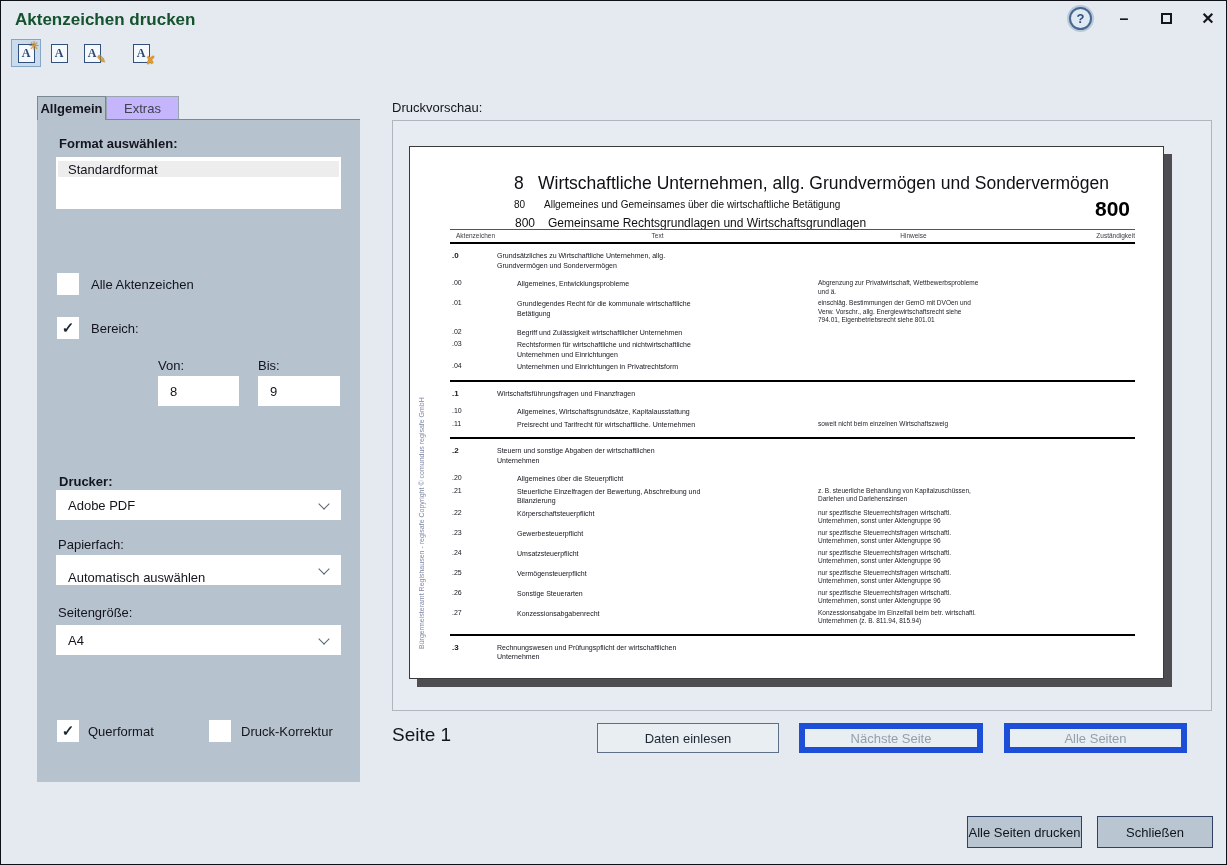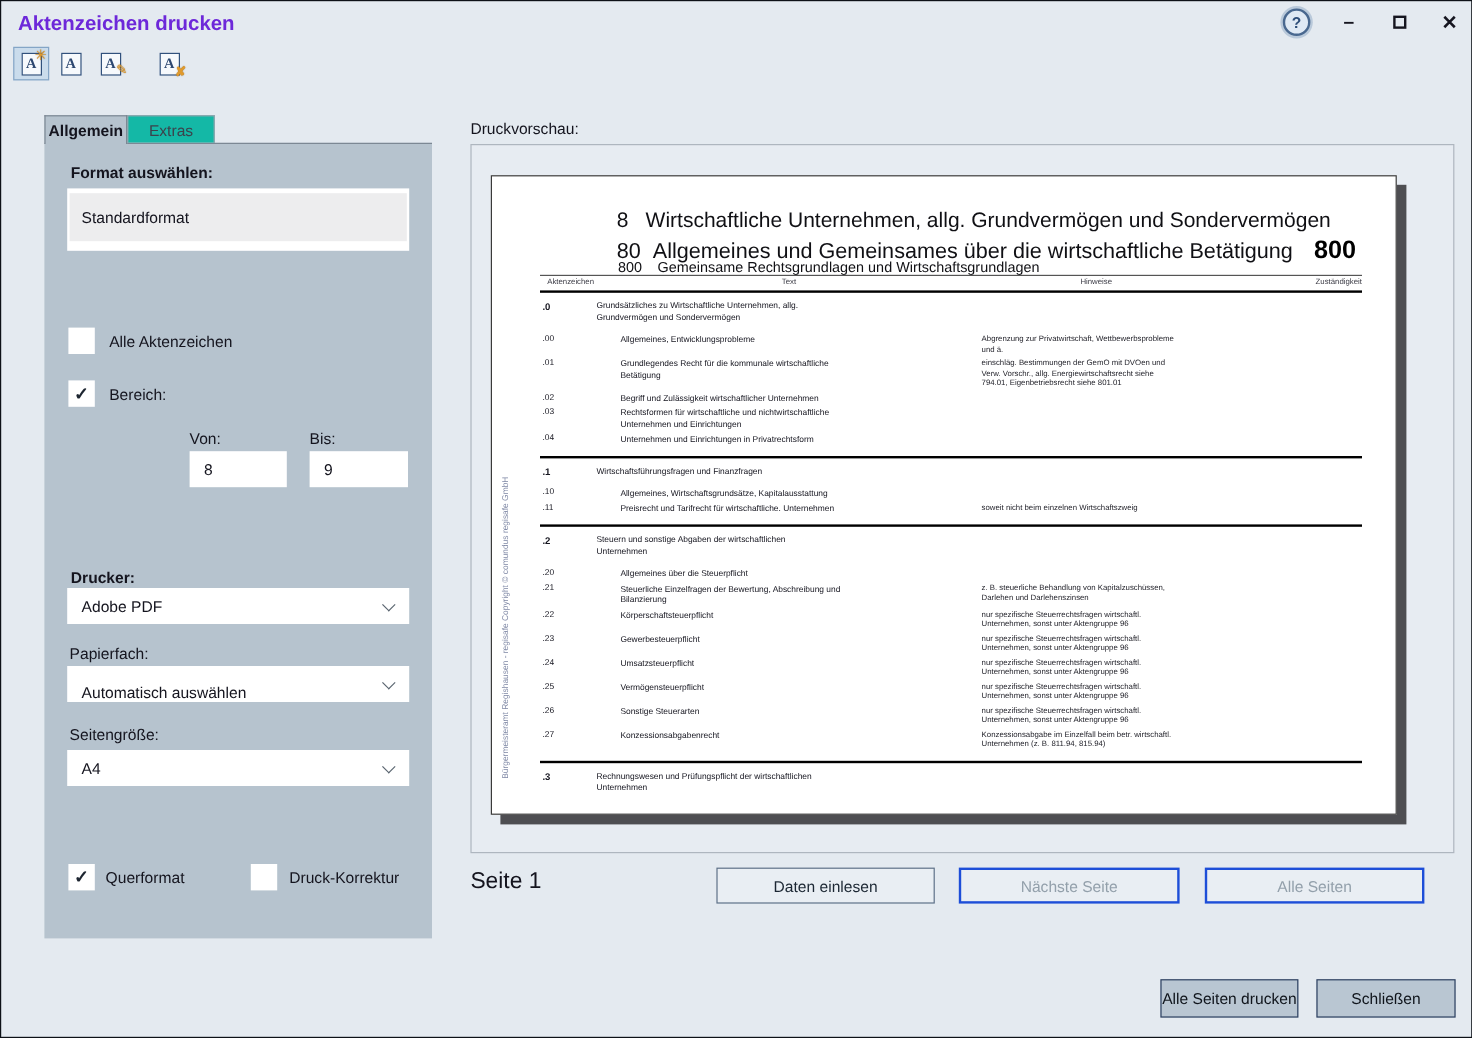--- a/index.html
+++ b/index.html
@@ -1,21 +1,21 @@
 <!DOCTYPE html>
 <html><head>
 <meta charset="utf-8">
 <style>
   * { box-sizing: border-box; margin: 0; padding: 0; }
   html,body { width:1227px; height:865px; }
   body { font-family:"Liberation Sans", sans-serif; background:#e4eaf0; position:relative; overflow:hidden; }
   .window { position:absolute; inset:0; border:1px solid #0d1117; background:#e4eaf0; }
 
   
-  .title { position:absolute; left:14px; top:9px; font-size:17px; font-weight:bold; color:#6d28d9; }
+  .title { position:absolute; left:14px; top:9px; font-size:17px; font-weight:bold; color:#14532d; }
   .winctl { position:absolute; top:6px; right:8px; display:flex; align-items:center; gap:22px; }
   .help-btn { width:23px; height:23px; border-radius:50%; border:2px solid #49688f; background:#dfe9f4;
               color:#2d4d78; font-size:13px; font-weight:bold; display:flex; align-items:center; justify-content:center;
               box-shadow:0 0 0 2px #b9c9da; }
   .ctl { width:20px; height:20px; display:flex; align-items:center; justify-content:center; color:#15151f; }
   .ctl.min { font-size:16px; font-weight:bold; }
   .ctl.max .box { width:11px; height:11px; border:2px solid #15151f; display:block; }
   .ctl.close { font-size:16px; font-weight:bold; }
 
   
@@ -30,45 +30,45 @@
   .tool.copy .doc::before { content:""; position:absolute; left:-4px; top:-4px; width:17px; height:19px;
          border:1px solid #31517c; background:#eef3f9; z-index:-1; }
   .badge { position:absolute; font-size:11px; line-height:1; color:#e09a2d; text-shadow:0 0 1px #8a5a10; }
   .badge.star { top:0px; right:1px; font-size:12px; }
   .badge.pencil { bottom:1px; right:0px; }
   .badge.cross { bottom:0px; right:0px; font-weight:bold; }
 
   
   .tab { position:absolute; top:95px; height:24px; font-size:13px; display:flex; align-items:center; justify-content:center; }
   .tab.active { left:36px; width:69px; background:#b6c3ce; border:1px solid #7c8894; border-bottom:none; font-weight:bold; color:#14141e; z-index:2; }
-  .tab.inactive { left:105px; width:73px; height:23px; background:#14b8a6; border:1px solid #9aa5b0; border-bottom:none; color:#3c434c; }
+  .tab.inactive { left:105px; width:73px; height:23px; background:#c4b5fd; border:1px solid #9aa5b0; border-bottom:none; color:#3c434c; }
   .panel { position:absolute; left:36px; top:118px; width:323px; height:663px; background:#b6c3ce; border-top:1px solid #7c8894; }
 
   .lbl { position:absolute; font-size:13px; color:#14141e; }
   .lbl.b { font-weight:bold; }
   .listbox { position:absolute; left:19px; top:37px; width:285px; height:52px; background:#fff; padding:4px 2px; }
-  .listbox .opt { height:40px; background:#ededee; font-size:13px; color:#14141e; display:flex; align-items:center; padding-left:10px; }
+  .listbox .opt { height:16px; background:#ededee; font-size:13px; color:#14141e; display:flex; align-items:center; padding-left:10px; }
   .cb { position:absolute; width:22px; height:22px; background:#fff; display:flex; align-items:center; justify-content:center;
         font-size:15px; font-weight:bold; color:#1d2530; }
   .field { position:absolute; background:#fff; font-size:13px; color:#14141e; display:flex; align-items:center; padding-left:12px; }
   .combo { position:absolute; left:19px; width:285px; height:30px; background:#fff; font-size:13px; color:#14141e;
            display:flex; align-items:center; padding-left:12px; }
   .combo .chev { position:absolute; right:13px; top:10px; width:8px; height:8px; border-left:1.5px solid #5a6570;
                  border-bottom:1.5px solid #5a6570; transform:rotate(-45deg); }
 
   
   .pv-label { position:absolute; left:391px; top:99px; font-size:13px; color:#14141e; }
   .pv-panel { position:absolute; left:391px; top:119px; width:820px; height:591px; background:#e7ecf2; border:1px solid #aeb6bf; }
   .paper { position:absolute; left:16px; top:25px; width:755px; height:533px; background:#fff; border:1px solid #3a3a3a;
            box-shadow:8px 8px 0 #4e4e52; }
   .vtext { position:absolute; left:8px; top:502px; transform:rotate(-90deg); transform-origin:left top;
            white-space:nowrap; font-size:7px; color:#7f88a5; }
   .phead1 { position:absolute; left:104px; top:26px; font-size:17.5px; color:#101014; display:flex; }
   .phead1 .hc { width:24px; }
-  .phead2 { position:absolute; left:104px; top:52px; font-size:18px; color:#101014; display:flex; }
+  .phead2 { position:absolute; left:104px; top:52px; font-size:10px; color:#101014; display:flex; }
   .phead2 .hc { width:30px; }
   .phead3 { position:absolute; left:105px; top:69px; font-size:12px; color:#101014; display:flex; }
   .phead3 .hc { width:33px; }
   .bigcode { position:absolute; right:33px; top:50px; font-size:21px; font-weight:bold; color:#000; }
 
   .ptable { position:absolute; left:40px; top:82px; width:685px; }
   .pthead { display:grid; grid-template-columns:47px 321px 237px 80px; border-top:1px solid #555; border-bottom:2px solid #000;
             padding:2px 0 3px 0; font-size:6.5px; color:#3a3a44; }
   .pthead .c0 { padding-left:6px; }
   .pthead .c1 { text-align:center; }
@@ -82,21 +82,21 @@
   .prow .ptext { font-size:7px; line-height:9.5px; color:#15151f; white-space:pre-line; padding-left:20px; }
   .prow.phead-row .ptext { padding-left:0; }
   .prow.phead-row { margin-bottom:9px; }
   .prow .phint { font-size:6.5px; line-height:8.5px; color:#23232b; white-space:pre-line; }
   .prow .pzust { font-size:6.5px; }
 
   
   .page-status { position:absolute; left:391px; top:723px; font-size:19px; color:#14141e; }
   .pv-btn { position:absolute; top:722px; height:30px; background:#e9eef3; border:1px solid #5d7087; font-size:13px;
             color:#1c2733; display:flex; align-items:center; justify-content:center; font-family:"Liberation Sans",sans-serif; }
-  .pv-btn.disabled { border:2px solid #1d4ed8; color:#93a0ab; }
+  .pv-btn.disabled { border:6px solid #1d4ed8; color:#93a0ab; }
   .foot-btn { position:absolute; top:815px; height:32px; background:#b9c6d2; border:1px solid #2e4162; font-size:13px;
               color:#0f141b; display:flex; align-items:center; justify-content:center; font-family:"Liberation Sans",sans-serif; }
 </style>
 </head>
 <body>
 
 <div class="window">
 
   <div class="title">Aktenzeichen drucken</div>
   <div class="winctl">

